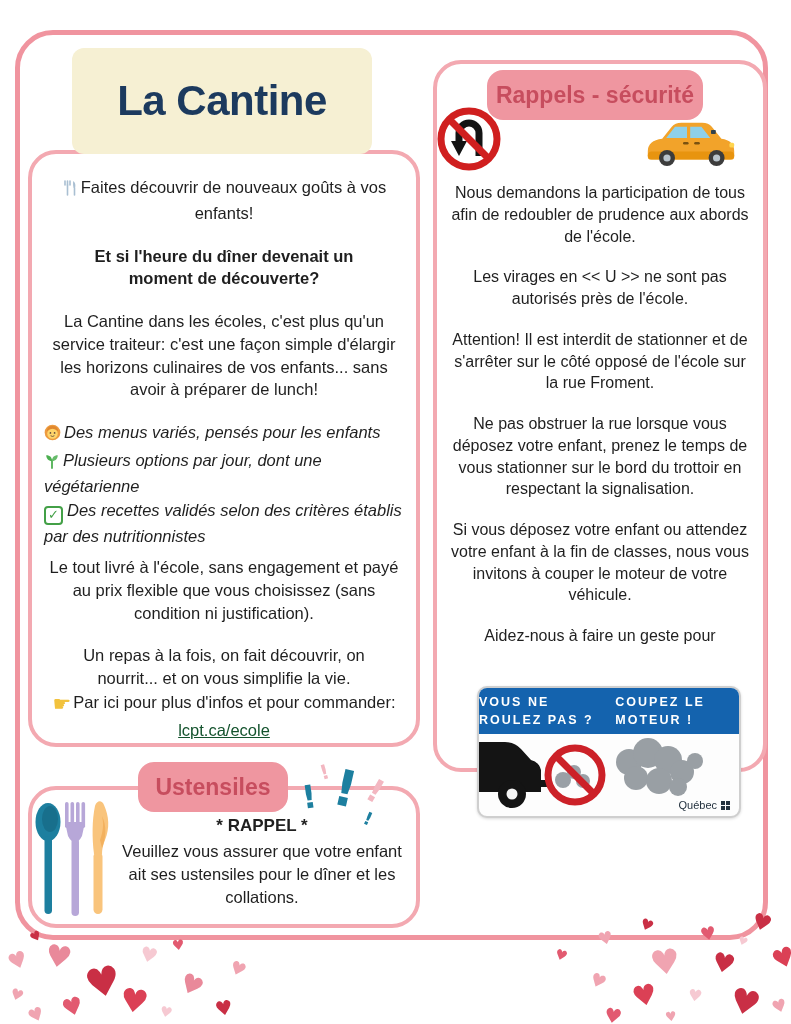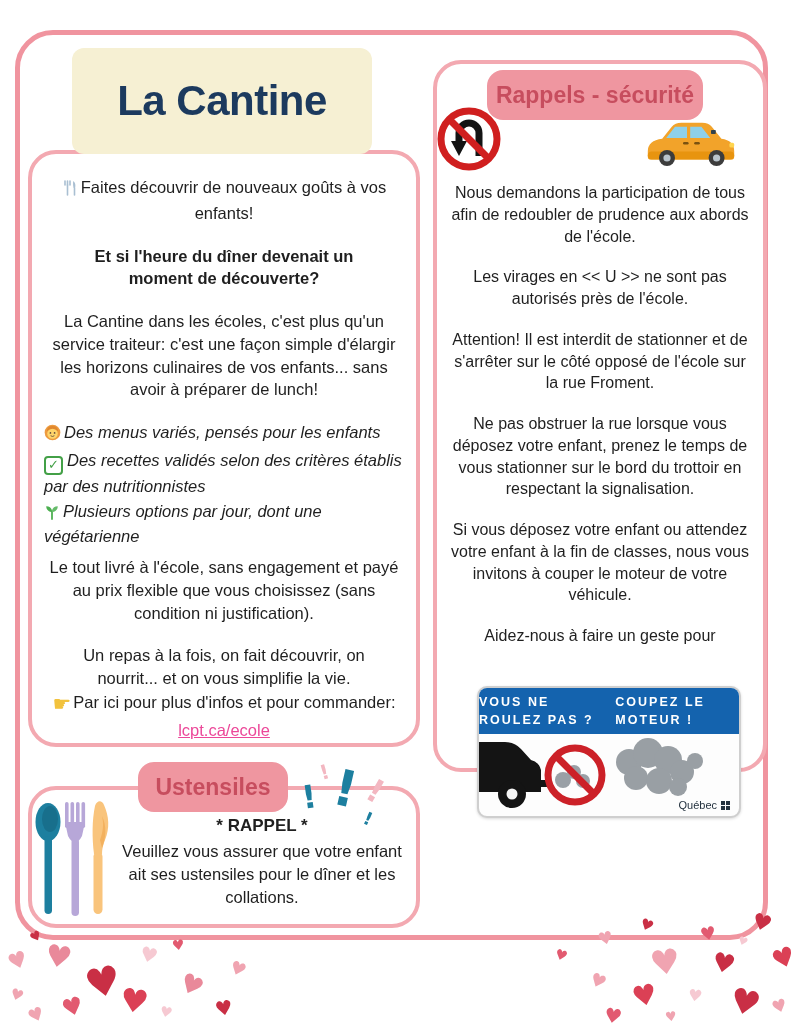--- a/index.html
+++ b/index.html
@@ -36,21 +36,21 @@
   .ust-badge{left:138px;top:762px;width:150px;height:50px;font-size:23px;}
   
   .left-text{left:44px;top:176px;width:360px;text-align:center;font-size:16.5px;line-height:1.38;z-index:2;}
   .left-text p{margin:0 auto 20px auto;}
   .bullets{text-align:left;}
   .bullets .b{margin:0 0 2px 0;font-style:italic;}
   .right-text{left:447px;top:182px;width:306px;text-align:center;font-size:16px;line-height:1.36;z-index:2;}
   .right-text p{margin:0 0 19px 0;}
   .narrow300{max-width:290px;font-weight:bold;}
   .narrow330{max-width:330px;}
-  a.ecole-link{color:#ec4899;}
+  a.ecole-link{color:#14532d;}
   
   .inline-icon{display:inline-block;vertical-align:-3px;margin-right:3px;}
   .check-box{
     display:inline-block;width:15px;height:15px;border:2px solid #43a047;border-radius:4px;
     color:#43a047;font-weight:bold;font-size:13px;line-height:14px;text-align:center;vertical-align:-3px;margin-right:4px;
     font-family:"DejaVu Sans",sans-serif;
   }
   .point-hand{color:#f2c23d;font-size:21px;vertical-align:-3px;font-family:"DejaVu Sans",sans-serif;margin-right:2px;}
   
   .nouturn{left:436px;top:106px;z-index:3;}
@@ -109,28 +109,28 @@
       <span class="inline-icon"><svg width="17" height="17" viewBox="0 0 18 18">
             <circle cx="9" cy="9" r="8.3" fill="#ed9b3f"></circle>
             <circle cx="9" cy="10" r="5.6" fill="#ffd469"></circle>
             <circle cx="6.8" cy="9.4" r="0.9" fill="#5f4a3c"></circle>
             <circle cx="11.2" cy="9.4" r="0.9" fill="#5f4a3c"></circle>
             <path d="M7 12.4 Q9 14 11 12.4" stroke="#5f4a3c" stroke-width="0.9" fill="none"></path>
             <path d="M3 8 Q3 2 9 2 Q15 2 15 8 Q12 5 9 5 Q6 5 3 8Z" fill="#e0882f"></path>
           </svg></span><span>Des menus variés, pensés pour les enfants</span>
     </p>
     <p class="b">
-      <span class="check-box">✓</span><span>Des recettes validés selon des critères établis par des nutritionnistes</span>
-    </p>
-    <p class="b">
       <span class="inline-icon"><svg width="16" height="16" viewBox="0 0 18 18">
             <path d="M9 17 L9 8" stroke="#4caf50" stroke-width="2" stroke-linecap="round"></path>
             <path d="M9 9 C4.5 9 2.5 5.5 2.5 2.5 C7 2.5 9 5 9 9 Z" fill="#4caf50"></path>
             <path d="M9 9 C13.5 9 15.5 5.5 15.5 2.5 C11 2.5 9 5 9 9 Z" fill="#66bb6a"></path>
           </svg></span><span>Plusieurs options par jour, dont une végétarienne</span>
+    </p>
+    <p class="b">
+      <span class="check-box">✓</span><span>Des recettes validés selon des critères établis par des nutritionnistes</span>
     </p>
   </div>
   <p style="margin-top:8px;">Le tout livré à l'école, sans engagement et payé au prix flexible que vous choisissez (sans condition ni justification).</p>
   <p class="narrow330" style="margin-bottom:0;">Un repas à la fois, on fait découvrir, on nourrit... et on vous simplifie la vie.</p>
   <p style="margin-bottom:0;">
     <span class="point-hand">☛</span><span>Par ici pour plus d'infos et pour commander: </span><a class="ecole-link" href="#">lcpt.ca/ecole</a>
   </p>
 </div>
 
 <div class="abs panel right-panel"></div>

